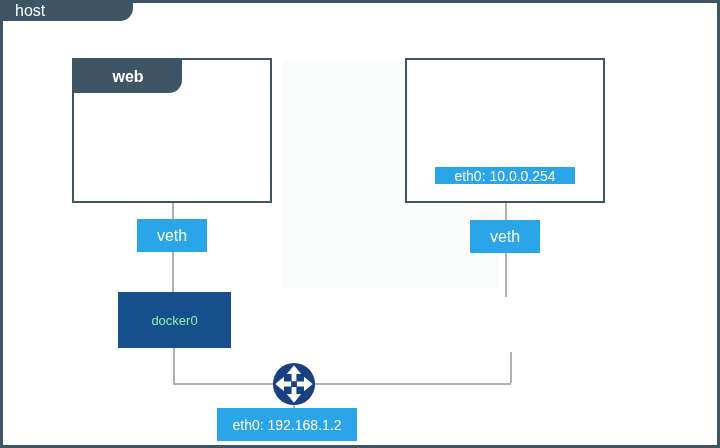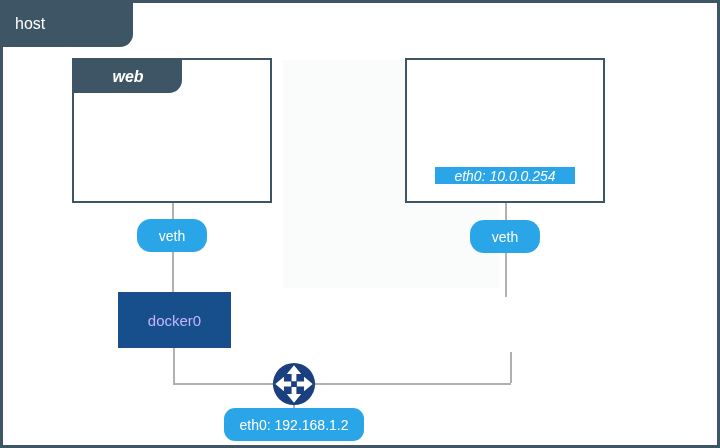--- a/index.html
+++ b/index.html
@@ -1,41 +1,41 @@
 <!DOCTYPE html>
 <html style="--slate: #3E5565; --blue: #2AA5E8; --navy: #164F8C; --navy_dark: #1A4080; --line: #B0B0B0;"><head>
 <meta charset="utf-8">
 <style>
   html,body{margin:0;padding:0;background:#fff;font-family:"Liberation Sans", sans-serif;}
   .canvas{position:relative;width:720px;height:448px;background:#ffffff;overflow:hidden;}
   .host-border{position:absolute;inset:0;border:3px solid var(--slate,#3E5565);pointer-events:none;z-index:40;}
-  .host-tab{position:absolute;left:0;top:0;width:133px;height:47px;background:var(--slate,#3E5565);
+  .host-tab{position:absolute;left:0;top:0;width:133px;height:21px;background:var(--slate,#3E5565);
     border-bottom-right-radius:13px;z-index:41;display:flex;align-items:center;padding-left:15px;
     box-sizing:border-box;color:#fff;font-size:16px;text-align:right;}
   .bg-highlight{position:absolute;left:283px;top:60px;width:216px;height:228px;background:#FAFBFB;z-index:1;}
 
   .container-box{position:absolute;width:200px;height:145px;background:#fff;
-    border:2px solid var(--slate,#3E5565);box-sizing:border-box;z-index:10;font-style:italic;}
+    border:2px solid var(--slate,#3E5565);box-sizing:border-box;z-index:10;}
   .container-tab{position:absolute;left:0;top:0;width:108px;height:33px;background:var(--slate,#3E5565);
     border-bottom-right-radius:13px;display:flex;align-items:center;justify-content:center;
     color:#fff;font-size:16px;font-weight:600;}
   .ip-label{position:absolute;background:var(--blue,#2AA5E8);color:#fff;font-size:14px;
     display:flex;align-items:center;justify-content:center;z-index:12;}
 
   .veth{position:absolute;width:70px;height:33px;background:var(--blue,#2AA5E8);color:#fff;
-    font-size:14px;display:flex;align-items:center;justify-content:center;z-index:12;border-radius:14px;}
-  .bridge{position:absolute;width:113px;height:56px;background:var(--navy,#164F8C);color:#c4b5fd;
-    font-size:15px;display:flex;align-items:center;justify-content:center;z-index:12;}
+    font-size:16px;display:flex;align-items:center;justify-content:center;z-index:12;}
+  .bridge{position:absolute;width:113px;height:56px;background:var(--navy,#164F8C);color:#86efac;
+    font-size:13px;display:flex;align-items:center;justify-content:center;z-index:12;}
 
   .edge{position:absolute;background:var(--line,#B0B0B0);z-index:5;}
   .edge.v{width:1.5px;}
   .edge.h{height:1.5px;}
 
   .router{position:absolute;left:271px;top:361px;width:46px;height:46px;z-index:20;}
-  .host-ip{position:absolute;left:224px;top:408px;width:140px;height:33px;z-index:30;border-radius:11px;}
+  .host-ip{position:absolute;left:217px;top:408px;width:140px;height:33px;z-index:30;}
 </style>
 </head>
 <body>
 
 <div class="canvas">
 
   <div class="bg-highlight"></div>
 
   <div class="host-border"></div>
   <div class="host-tab">

